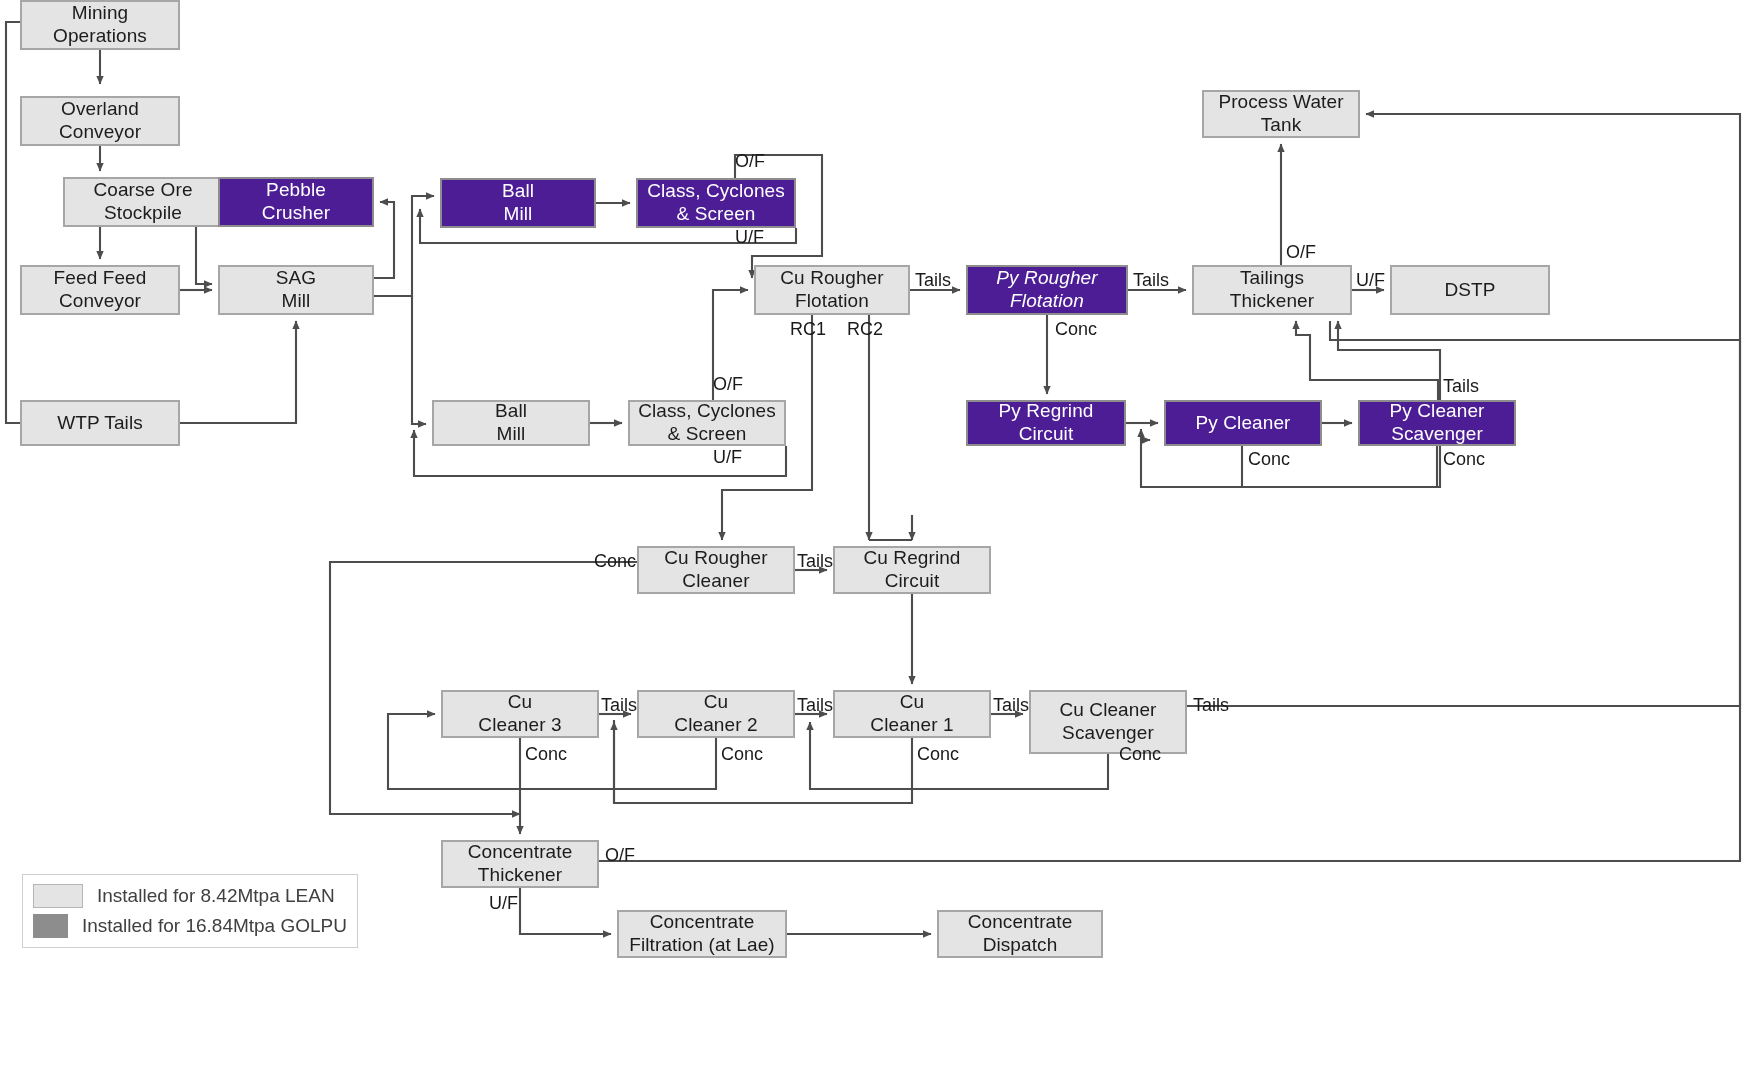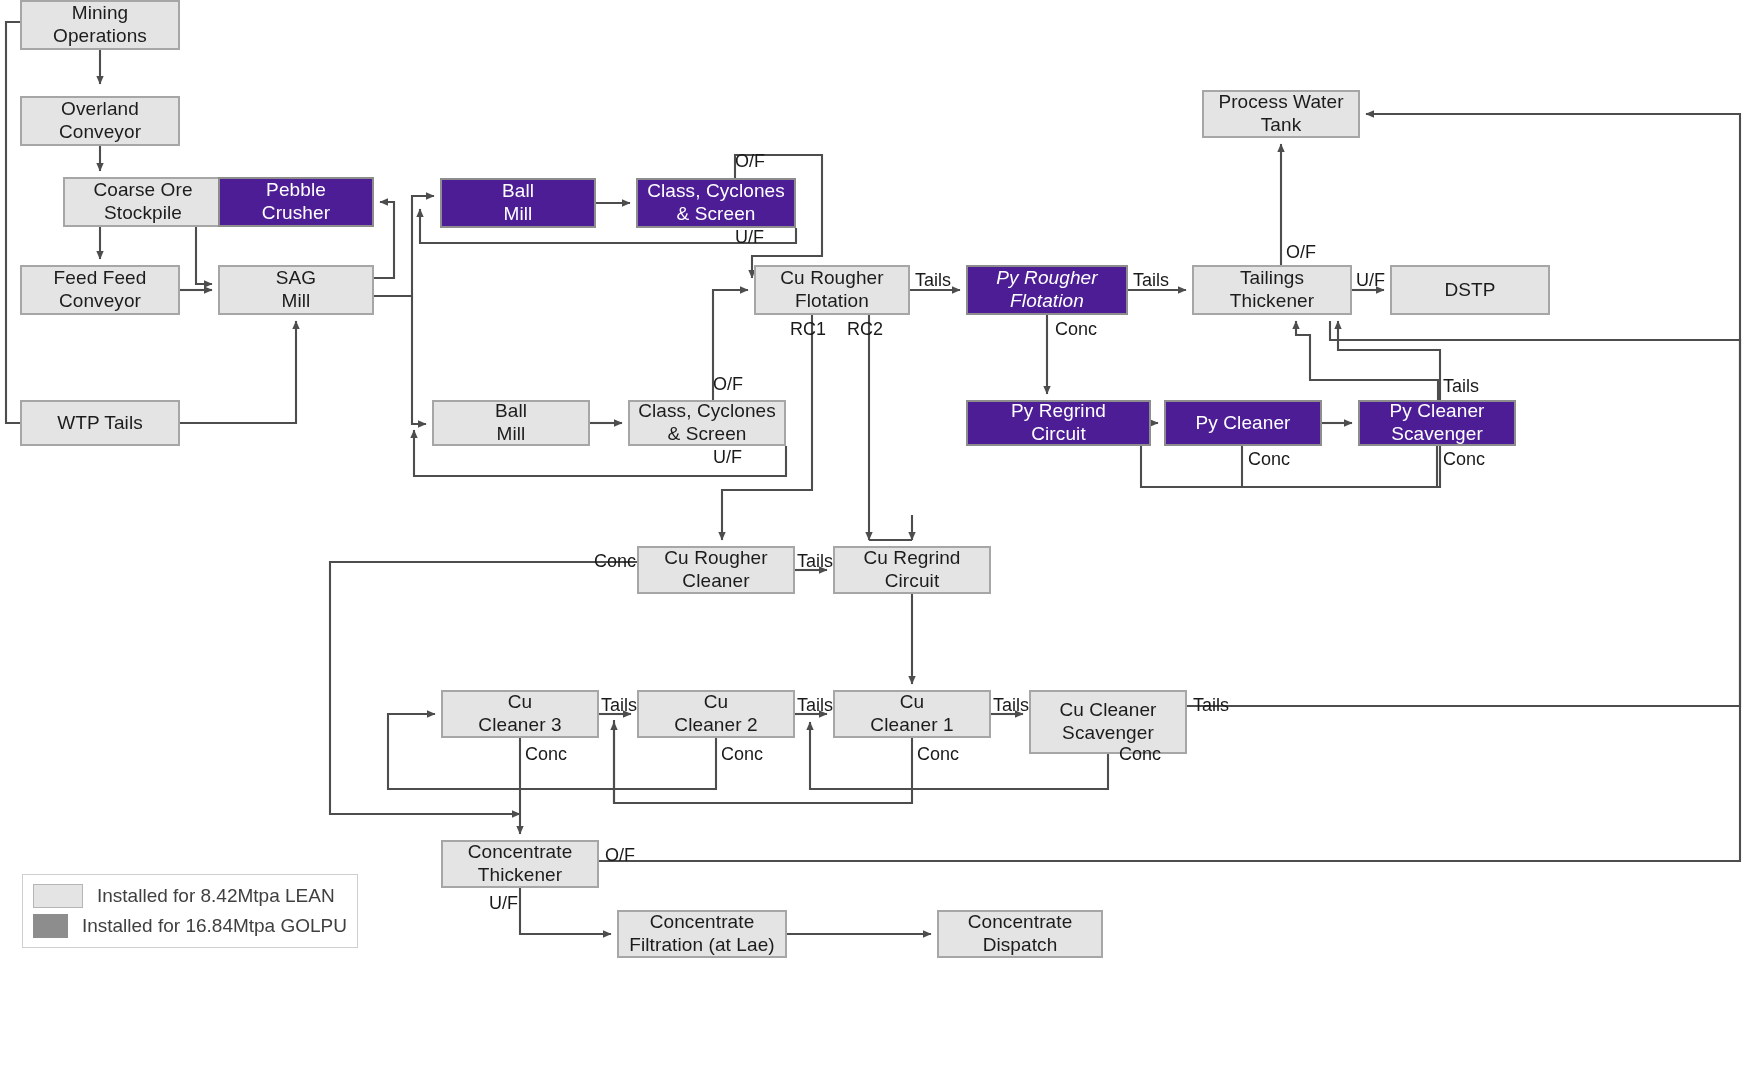--- a/index.html
+++ b/index.html
@@ -174,21 +174,21 @@
 &amp; Screen</div>
       <div class="node lean" style="left: 754px; top: 265px; width: 156px; height: 50px;">Cu Rougher
 Flotation</div>
       <div class="node golpu" style="left: 966px; top: 265px; width: 162px; height: 50px; font-style: italic;">Py Rougher
 Flotation</div>
       <div class="node lean" style="left: 1192px; top: 265px; width: 160px; height: 50px;">Tailings
 Thickener</div>
       <div class="node lean" style="left: 1390px; top: 265px; width: 160px; height: 50px;">DSTP</div>
       <div class="node lean" style="left: 1202px; top: 90px; width: 158px; height: 48px;">Process Water
 Tank</div>
-      <div class="node golpu" style="left: 966px; top: 400px; width: 185px; height: 46px;">Py Regrind
+      <div class="node golpu" style="left: 966px; top: 400px; width: 160px; height: 46px;">Py Regrind
 Circuit</div>
       <div class="node golpu" style="left: 1164px; top: 400px; width: 158px; height: 46px;">Py Cleaner</div>
       <div class="node golpu" style="left: 1358px; top: 400px; width: 158px; height: 46px;">Py Cleaner
 Scavenger</div>
       <div class="node lean" style="left: 637px; top: 546px; width: 158px; height: 48px;">Cu Rougher
 Cleaner</div>
       <div class="node lean" style="left: 833px; top: 546px; width: 158px; height: 48px;">Cu Regrind
 Circuit</div>
       <div class="node lean" style="left: 441px; top: 690px; width: 158px; height: 48px;">Cu
 Cleaner 3</div>

